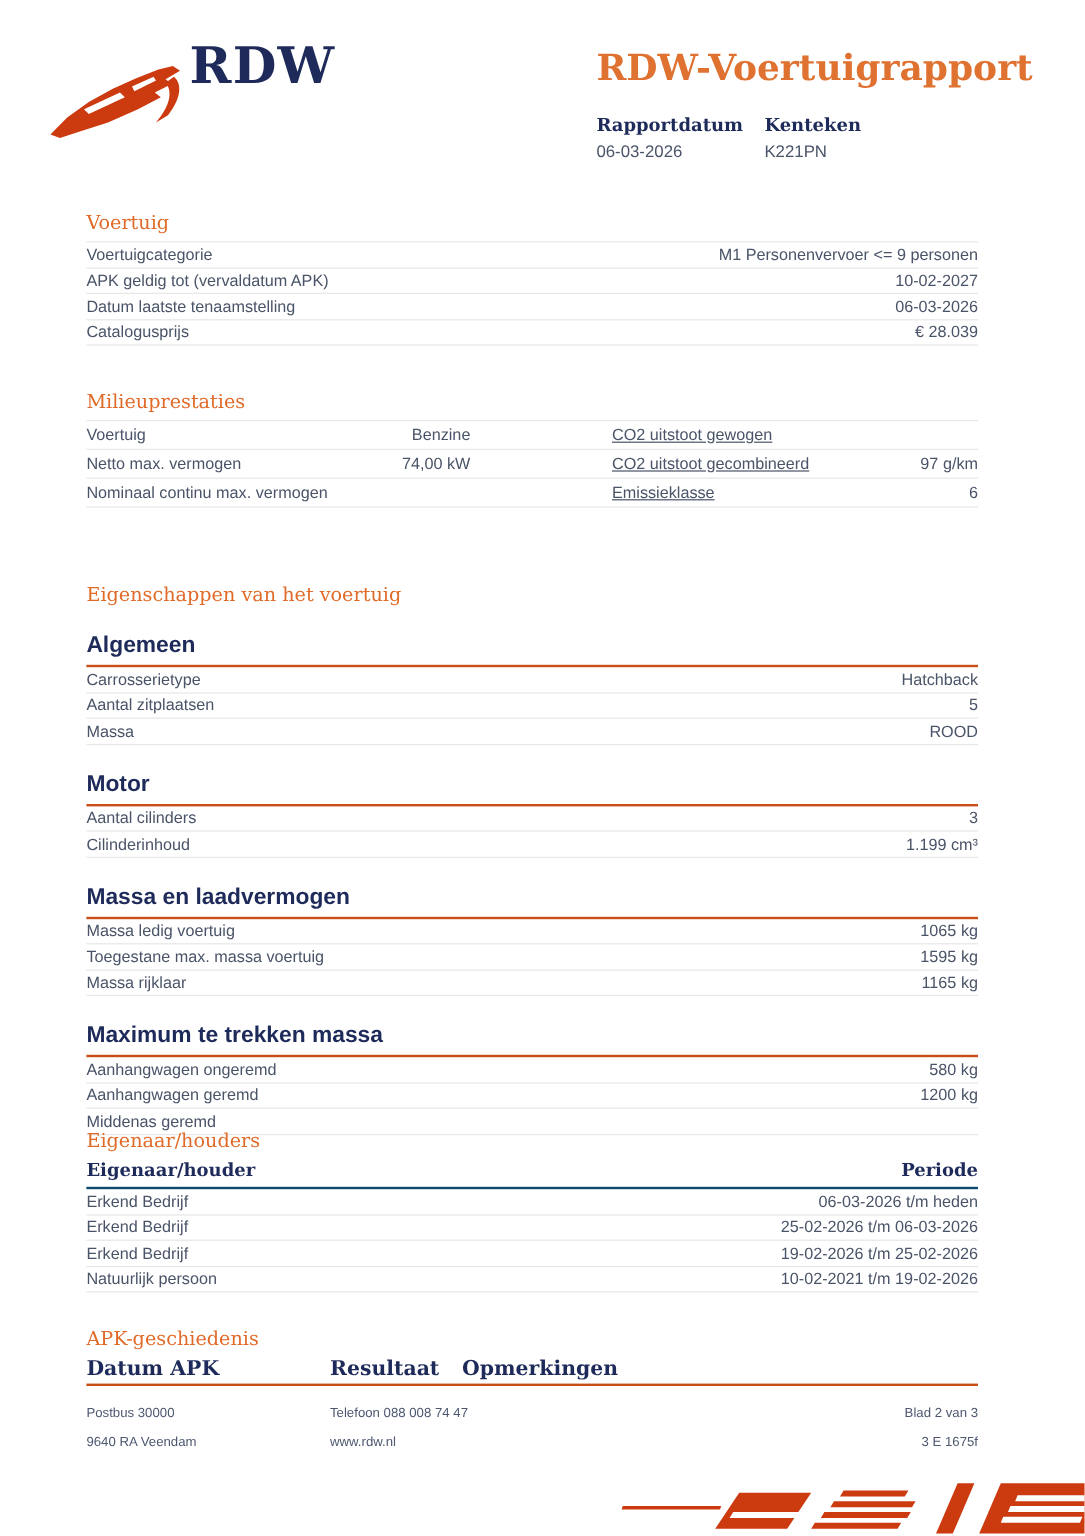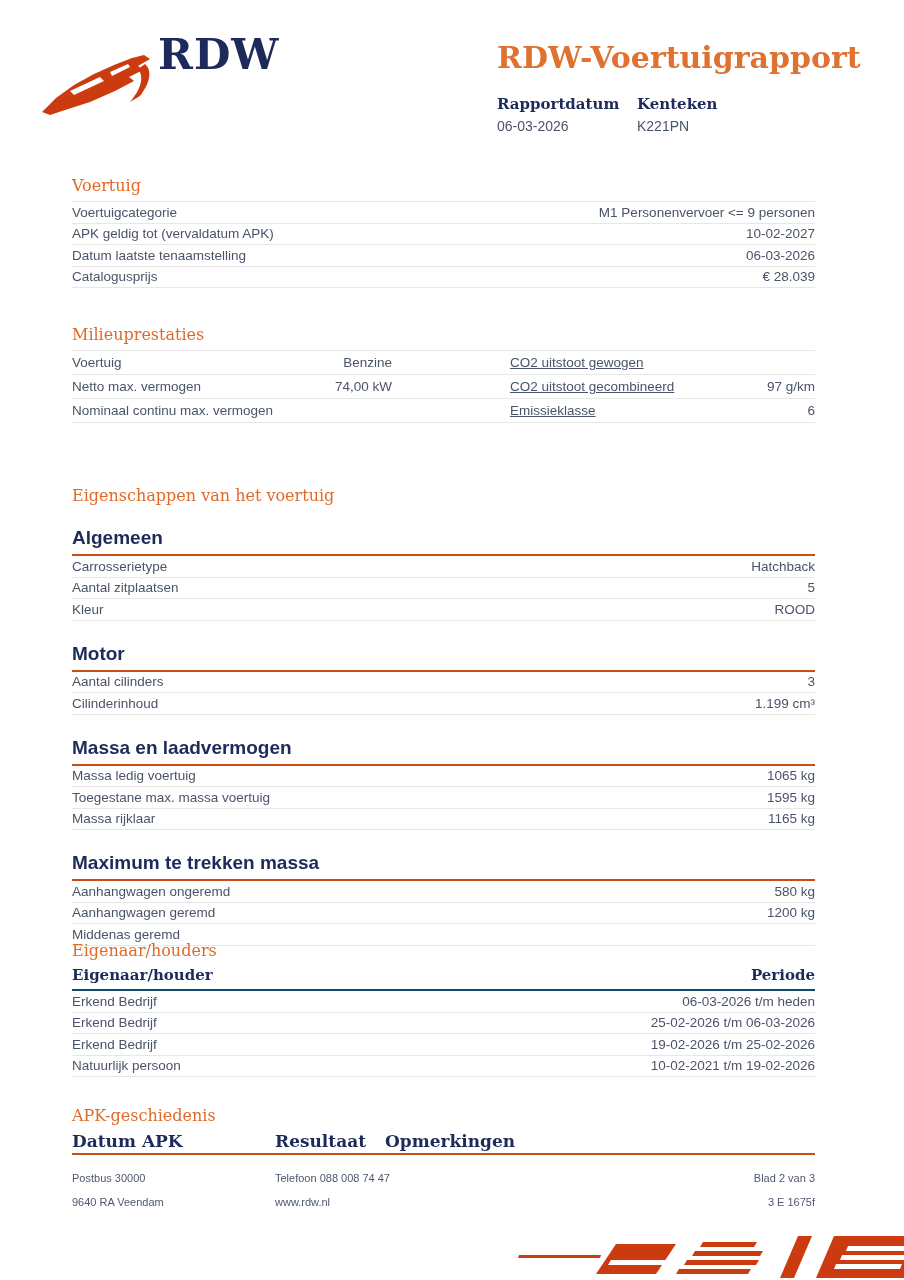--- a/index.html
+++ b/index.html
@@ -146,21 +146,21 @@
       <div class="sub-title">Algemeen</div>
       <div class="row">
         <span class="label">Carrosserietype</span>
         <span class="value">Hatchback</span>
       </div>
       <div class="row">
         <span class="label">Aantal zitplaatsen</span>
         <span class="value">5</span>
       </div>
       <div class="row">
-        <span class="label">Kleur</span>
+        <span class="label">Massa</span>
         <span class="value">ROOD</span>
       </div>
     </div>
 
     <div class="subsection">
       <div class="sub-title">Motor</div>
       <div class="row">
         <span class="label">Aantal cilinders</span>
         <span class="value">3</span>
       </div>

